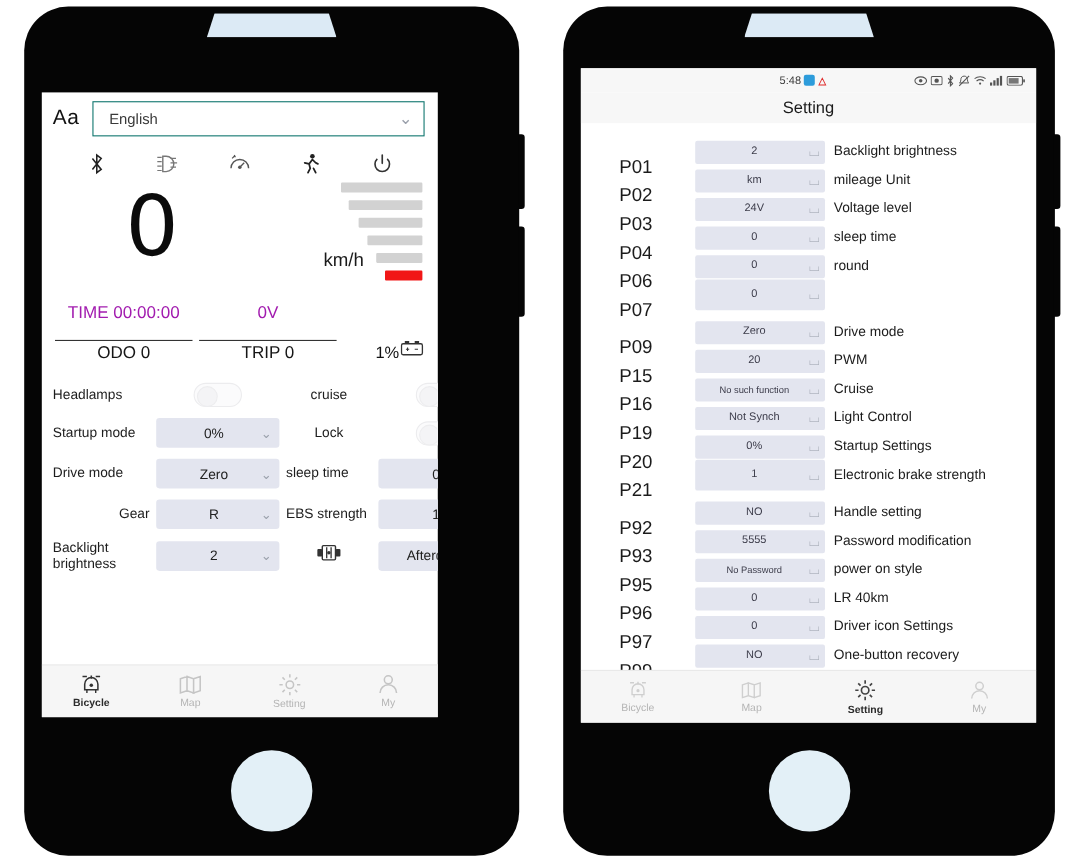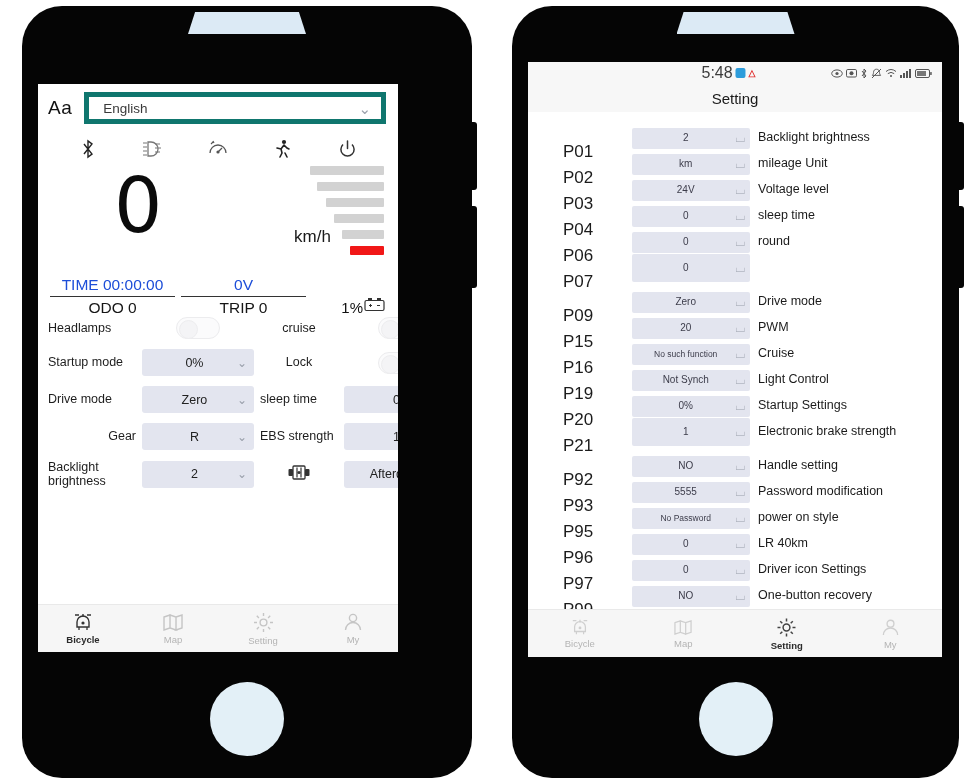--- a/index.html
+++ b/index.html
@@ -50,21 +50,21 @@
 
   
   .lang-bar {
     display: flex; align-items: center;
     padding: 8px 12px 6px 10px;
     gap: 12px;
   }
   .aa-label { font-size: 19px; color: #111; letter-spacing: .5px; }
   .lang-select {
     flex: 1; height: 32px;
-    border: 5px solid #0f766e; border-radius: 0;
+    border: 1px solid #0f766e; border-radius: 0;
     display: flex; align-items: center; justify-content: space-between;
     padding: 0 10px 0 14px;
     font-size: 13.5px; color: #3a3a3a; background: #fff;
   }
   .chev { color: #9aa0ab; font-size: 12px; line-height: 1; }
   .chev.big { font-size: 15px; }
 
   .icon-row {
     display: flex; align-items: center; justify-content: space-around;
     padding: 6px 18px 2px 18px;
@@ -88,26 +88,27 @@
   }
   .bars { position: absolute; right: 10px; top: 2px; width: 78px; }
   .bars .bar { height: 9px; background: #d2d2d2; margin-bottom: 7px; border-radius: 1px; }
   .bars .bar.red { background: #f11717; }
 
   .stats {
     display: flex; padding: 0 12px; align-items: flex-end; gap: 6px;
     margin-top: -6px;
   }
   .stat-col { flex: 1; text-align: center; }
-  .stat-col .top { font-size: 15.5px; color: #1d4ed8; padding-bottom: 2px; border-bottom: 1.5px solid #333; }
+  .stat-col .top { font-size: 15.5px; color: #a21caf; padding-bottom: 15px; border-bottom: 1.5px solid #333; }
   .stat-col .bot { font-size: 15.5px; color: #161616; padding-top: 2px; }
   .batt-col { width: 74px; text-align: right; display: flex; align-items: flex-end; justify-content: flex-end; gap: 1px; padding-bottom: 1px; }
   .batt-col .pct { font-size: 15px; color: #111; }
 
   .ctrl-grid {
+    margin-top: 18px;
     padding: 0 10px;
     display: grid;
     grid-template-columns: 88px 112px 78px 112px;
     row-gap: 10px; column-gap: 6px;
     align-items: center;
   }
   .ctrl-label { font-size: 12.5px; color: #1d1d1d; text-align: right; line-height: 1.15; }
   .ctrl-label.left-al { text-align: left; }
   .ctrl-label.center-al { text-align: center; }
   .ddl {
@@ -141,21 +142,21 @@
   .tab svg { display: block; }
 
   
   .statusbar {
     height: 22px; background: #f7f7f7;
     display: flex; align-items: center;
     font-size: 10px; color: #4a4a4a;
     position: relative;
   }
   .sb-center { position: absolute; left: 50%; transform: translateX(-62%); display: flex; align-items: center; gap: 3px; }
-  .sb-time { font-size: 16px; color: #3c3c3c; }
+  .sb-time { font-size: 10px; color: #3c3c3c; }
   .sb-sq { width: 10px; height: 10px; background: #2d9cdb; border-radius: 2px; }
   .sb-m { color: #e02b2b; font-size: 9px; font-weight: bold; }
   .sb-right { position: absolute; right: 10px; display: flex; align-items: center; gap: 3px; color: #555; }
   .sb-right svg { display: block; }
 
   .setting-title {
     height: 28px; background: #f7f7f7;
     display: flex; align-items: center; justify-content: center;
     font-size: 15px; color: #1a1a1a;
   }

